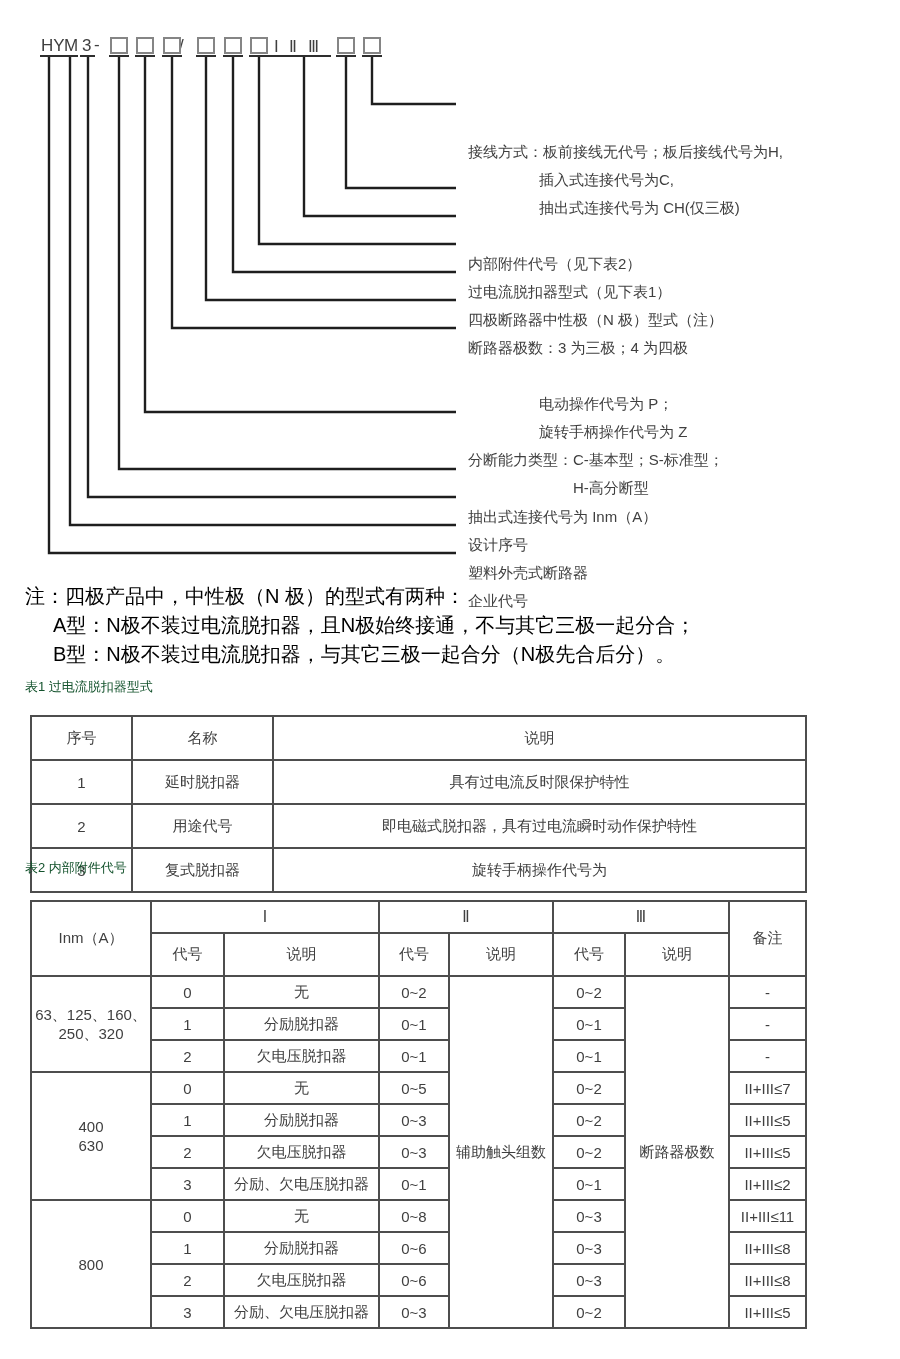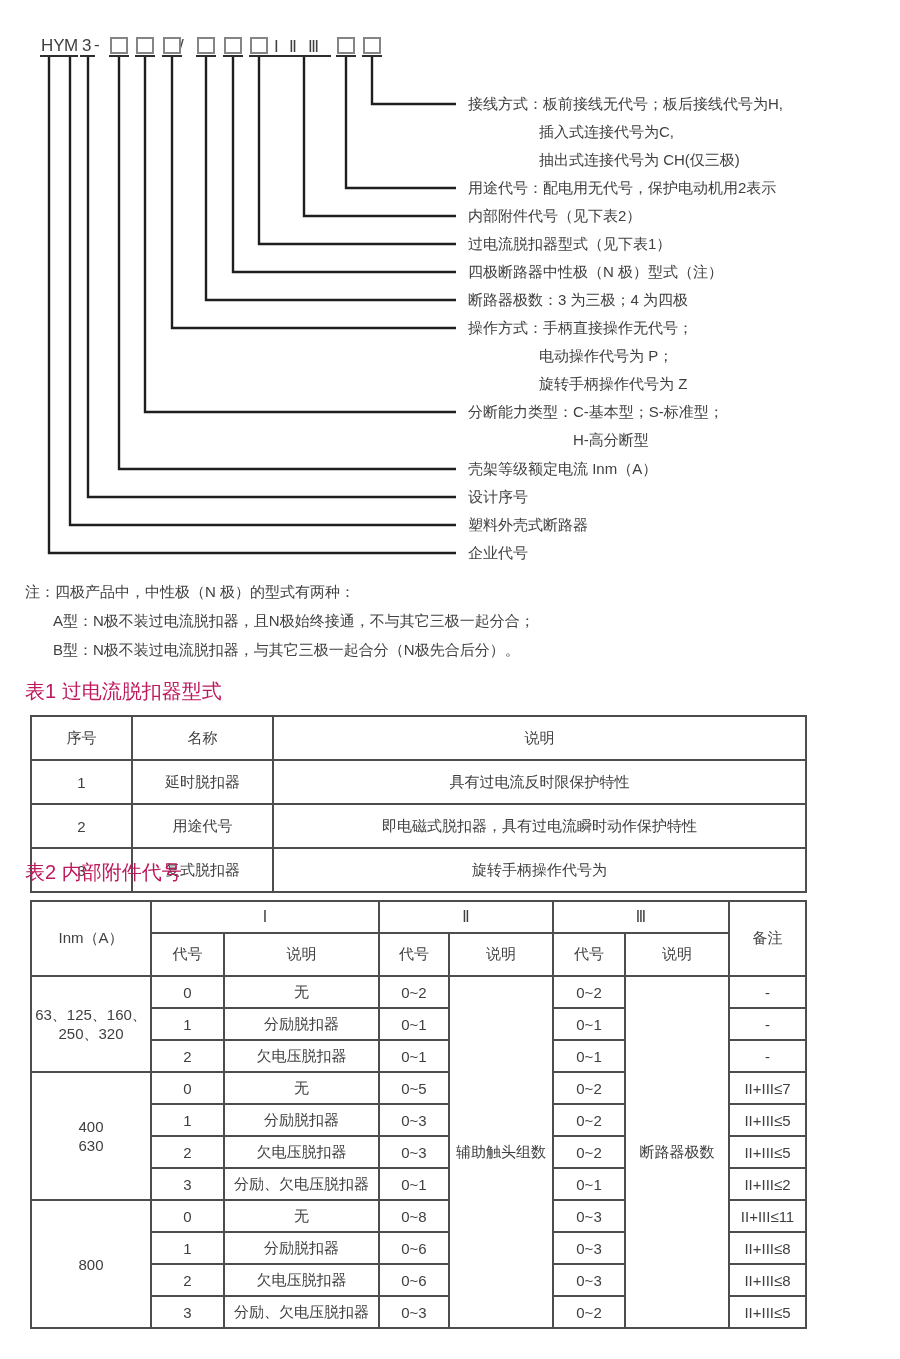--- a/index.html
+++ b/index.html
@@ -1,22 +1,22 @@
 <!DOCTYPE html>
 <html><head>
 <meta charset="utf-8">
 <style>
   html,body{margin:0;padding:0;background:#ffffff;}
   body{font-family:"Liberation Sans","DejaVu Sans",sans-serif;color:#3f3f3f;}
   .page{position:relative;width:900px;height:1359px;background:#ffffff;overflow:hidden;}
   .diagram{position:absolute;left:16px;top:0;width:900px;height:575px;}
   .diagram svg{position:absolute;left:0;top:0;}
-  .co{position:absolute;font-size:15px;line-height:22px;white-space:nowrap;color:#3f3f3f;}
-  .note-line{position:absolute;font-size:15px;white-space:nowrap;color:#404040;}
-  .tbl-title{position:absolute;font-size:20px;white-space:nowrap;color:#be185d;}
+  .co{position:absolute;font-size:15px;line-height:22px;white-space:nowrap;color:#3f3f3f;margin-top:48px;}
+  .note-line{position:absolute;font-size:20px;white-space:nowrap;color:#000000;}
+  .tbl-title{position:absolute;font-size:13px;white-space:nowrap;color:#14532d;}
   table.tbl{position:absolute;border-collapse:collapse;table-layout:fixed;
             font-size:15px;color:#3f3f3f;text-align:center;}
   table.tbl th,table.tbl td{border:2px solid #4d4d4d;padding:0 2px;font-weight:normal;
             text-align:center;vertical-align:middle;overflow:hidden;}
   table.t1 tr{height:44px;}
   table.t2 tr.hr1{height:32px;}
   table.t2 tr.hr2{height:43px;}
   table.t2 tr.br{height:32px;}
   .inm2{line-height:19px;}
 </style>
@@ -75,31 +75,29 @@
         <polyline points="103,57 103,469 440,469"></polyline>
         <polyline points="72,57 72,497 440,497"></polyline>
         <polyline points="54,57 54,525 440,525"></polyline>
         <polyline points="33,57 33,553 440,553"></polyline>
       </g>
     </svg>
 
     <div class="co" style="left:452px;top:93px">接线方式：板前接线无代号；板后接线代号为H,</div>
     <div class="co" style="left:523px;top:121px">插入式连接代号为C,</div>
     <div class="co" style="left:523px;top:149px">抽出式连接代号为 CH(仅三极)</div>
-    <div class="co" style="left:452px;top:177px">用途代号：配电用无代号，保护电动机用2表示</div>
     <div class="co" style="left:452px;top:205px">内部附件代号（见下表2）</div>
     <div class="co" style="left:452px;top:233px">过电流脱扣器型式（见下表1）</div>
     <div class="co" style="left:452px;top:261px">四极断路器中性极（N 极）型式（注）</div>
     <div class="co" style="left:452px;top:289px">断路器极数：3 为三极；4 为四极</div>
-    <div class="co" style="left:452px;top:317px">操作方式：手柄直接操作无代号；</div>
     <div class="co" style="left:523px;top:345px">电动操作代号为 P；</div>
     <div class="co" style="left:523px;top:373px">旋转手柄操作代号为 Z</div>
     <div class="co" style="left:452px;top:401px">分断能力类型：C-基本型；S-标准型；</div>
     <div class="co" style="left:557px;top:429px">H-高分断型</div>
-    <div class="co" style="left:452px;top:458px">壳架等级额定电流 Inm（A）</div>
+    <div class="co" style="left:452px;top:458px">抽出式连接代号为 Inm（A）</div>
     <div class="co" style="left:452px;top:486px">设计序号</div>
     <div class="co" style="left:452px;top:514px">塑料外壳式断路器</div>
     <div class="co" style="left:452px;top:542px">企业代号</div>
   </div>
 
   <div class="note-line" style="left:25px;top:583px">注：四极产品中，中性极（N 极）的型式有两种：</div>
   <div class="note-line" style="left:53px;top:641px">B型：N极不装过电流脱扣器，与其它三极一起合分（N极先合后分）。</div>
   <div class="note-line" style="left:53px;top:612px">A型：N极不装过电流脱扣器，且N极始终接通，不与其它三极一起分合；</div>
 
   <div class="tbl-title" style="left:25px;top:678px">表1 过电流脱扣器型式</div>

